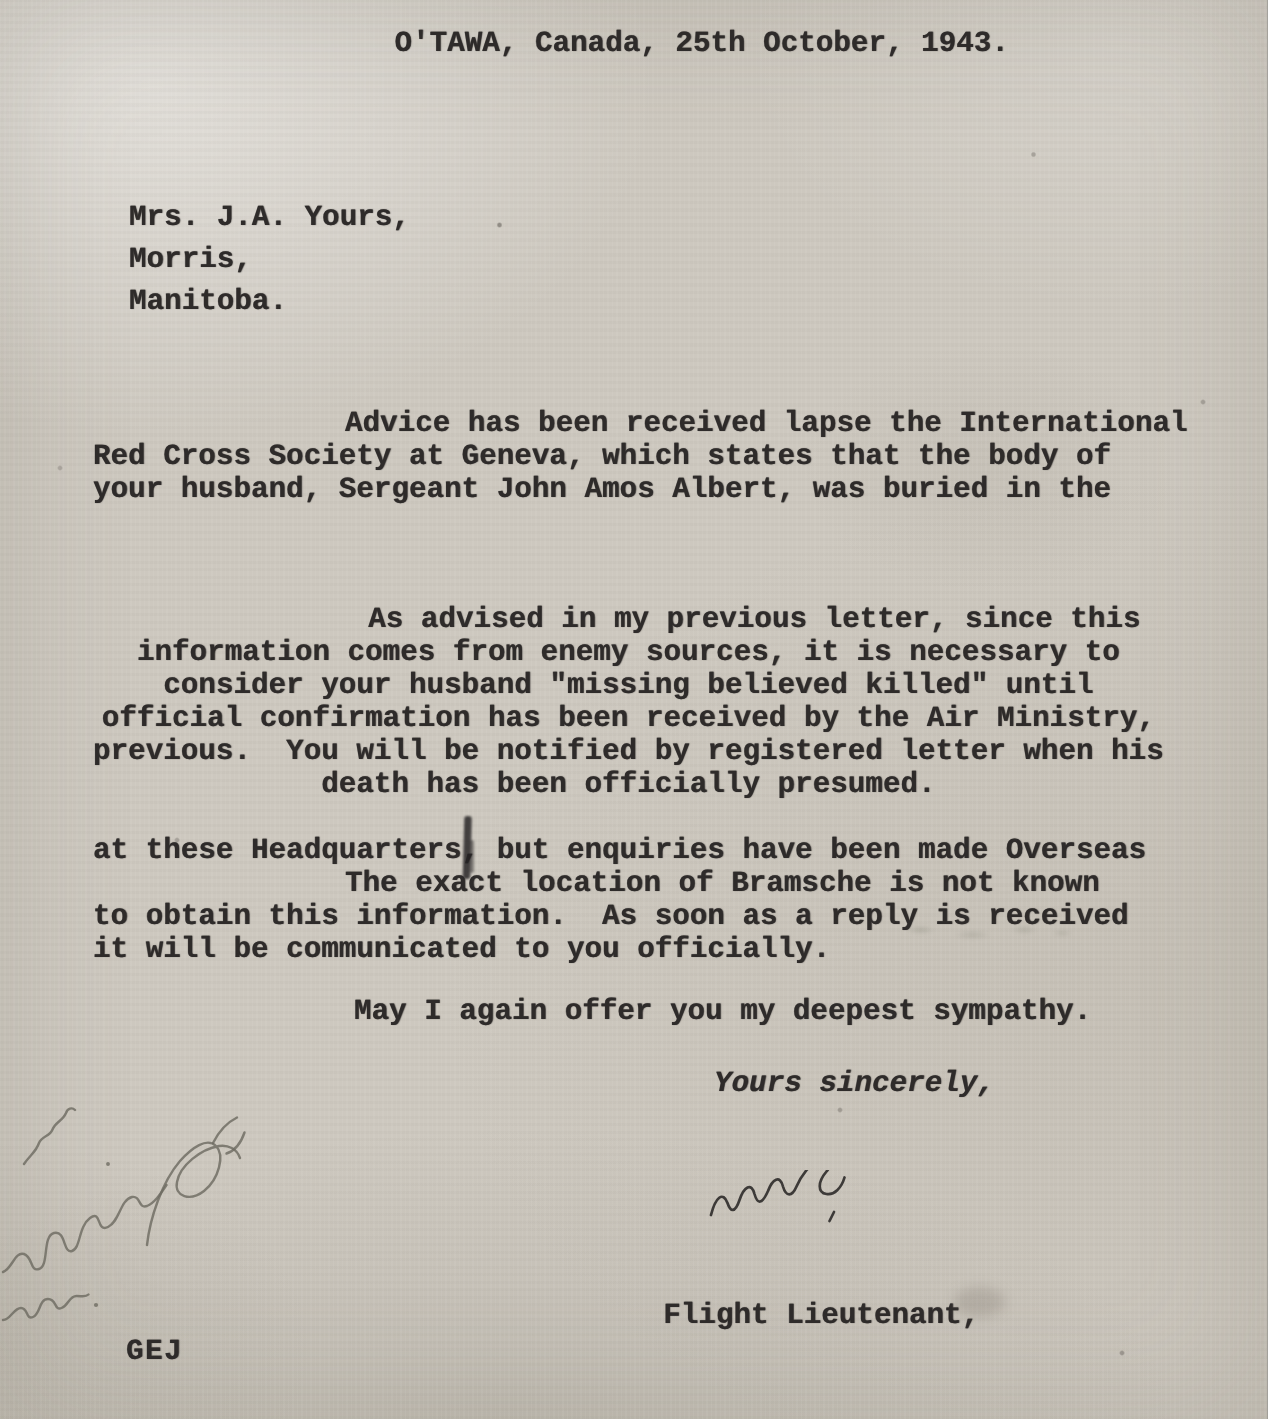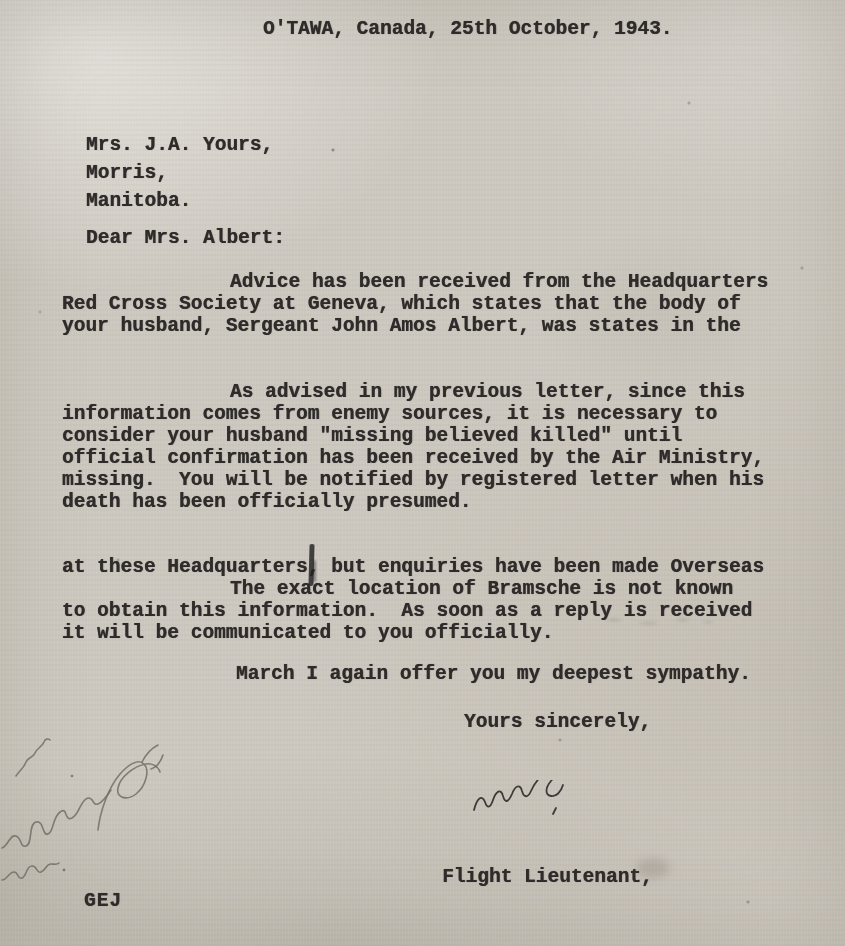--- a/index.html
+++ b/index.html
@@ -45,25 +45,25 @@
     white-space:pre;
     text-shadow: .4px .3px .7px rgba(46,43,42,.7), -0.2px 0 .4px rgba(46,43,42,.35);
   }
   .abs{position:absolute;}
   .dateline{top:18px;left:263px;}
   .address{top:131px;left:86px;line-height:28px;}
   .address .line{line-height:28px;}
   .salutation{top:227px;left:86px;}
   .para{left:62px;}
   .p1{top:271px;}
-  .p2{top:381px;}
+  .p2{top:402px;text-align:center;}
   .p3{top:556px;}
   .indent{padding-left:168px;}
   .sympathy{top:663px;left:236px;}
-  .valediction{top:711px;left:464px;}
+  .valediction{top:711px;left:476px;font-style:italic;}
   .sigblock{top:822px;left:375px;width:345px;text-align:center;}
   .initials{top:890px;left:84px;letter-spacing:1px;}
   .signature-svg{top:780px;left:466px;width:110px;height:40px;}
   .pencil-svg{top:738px;left:0;width:172px;height:152px;}
   .ink-blot{top:544px;left:309px;width:5px;height:42px;
     background:rgba(35,33,34,.82);border-radius:2px;
     filter:blur(.6px);transform:rotate(1.5deg);}
   .ink-blot-2{top:560px;left:313px;width:3px;height:22px;
     background:rgba(35,33,34,.45);border-radius:2px;filter:blur(.8px);}
   .faint-smudge{top:610px;left:600px;width:115px;height:22px;opacity:.55;filter:blur(1px);
@@ -85,45 +85,44 @@
   <div class="speckles"></div>
 
   <div class="abs typed dateline">O'TAWA, Canada, 25th October, 1943.</div>
 
   <div class="abs address">
     <div class="line">Mrs. J.A. Yours,</div>
     <div class="line">Morris,</div>
     <div class="line">Manitoba.</div>
   </div>
 
-  <div class="abs typed salutation">Dear Mrs. Albert:</div>
 
   <div class="abs para p1">
-    <div class="line indent">Advice has been received from the Headquarters</div>
+    <div class="line indent">Advice has been received lapse the International</div>
     <div class="line">Red Cross Society at Geneva, which states that the body of</div>
-    <div class="line">your husband, Sergeant John Amos Albert, was states in the</div>
+    <div class="line">your husband, Sergeant John Amos Albert, was buried in the</div>
   </div>
 
   <div class="abs para p2">
     <div class="line indent">As advised in my previous letter, since this</div>
     <div class="line">information comes from enemy sources, it is necessary to</div>
     <div class="line">consider your husband "missing believed killed" until</div>
     <div class="line">official confirmation has been received by the Air Ministry,</div>
-    <div class="line">missing.  You will be notified by registered letter when his</div>
+    <div class="line">previous.  You will be notified by registered letter when his</div>
     <div class="line">death has been officially presumed.</div>
   </div>
 
   <div class="abs para p3">
     <div class="line">at these Headquarters, but enquiries have been made Overseas</div>
     <div class="line indent">The exact location of Bramsche is not known</div>
     <div class="line">to obtain this information.  As soon as a reply is received</div>
     <div class="line">it will be communicated to you officially.</div>
   </div>
 
-  <div class="abs typed sympathy">March I again offer you my deepest sympathy.</div>
+  <div class="abs typed sympathy">May I again offer you my deepest sympathy.</div>
 
   <div class="abs typed valediction">Yours sincerely,</div>
 
   <svg class="abs signature-svg" viewBox="0 0 110 40">
     <path class="ink-stroke" d="M8,30 c3,-12 8,-16 11,-8 c2,6 5,7 8,-2 c3,-9 8,-12 10,-4 c2,7 5,7 9,-2 c3,-8 8,-11 10,-3 c2,7 6,7 9,0 c3,-7 9,-15 15,-18 c7,-3 10,2 5,8 c-6,7 -6,14 0,15 c5,1 10,-4 12,-11"></path>
     <path class="ink-stroke" d="M87,34 l3,-6"></path>
   </svg>
 
   <div class="abs typed sigblock">
     <div class="line">Flight Lieutenant,</div>

